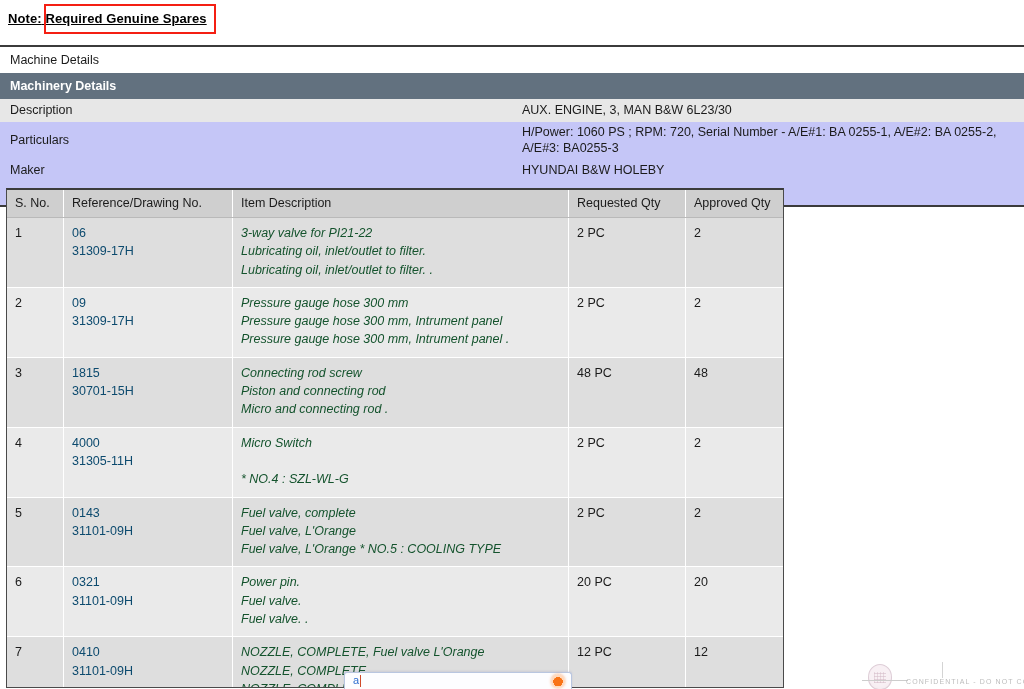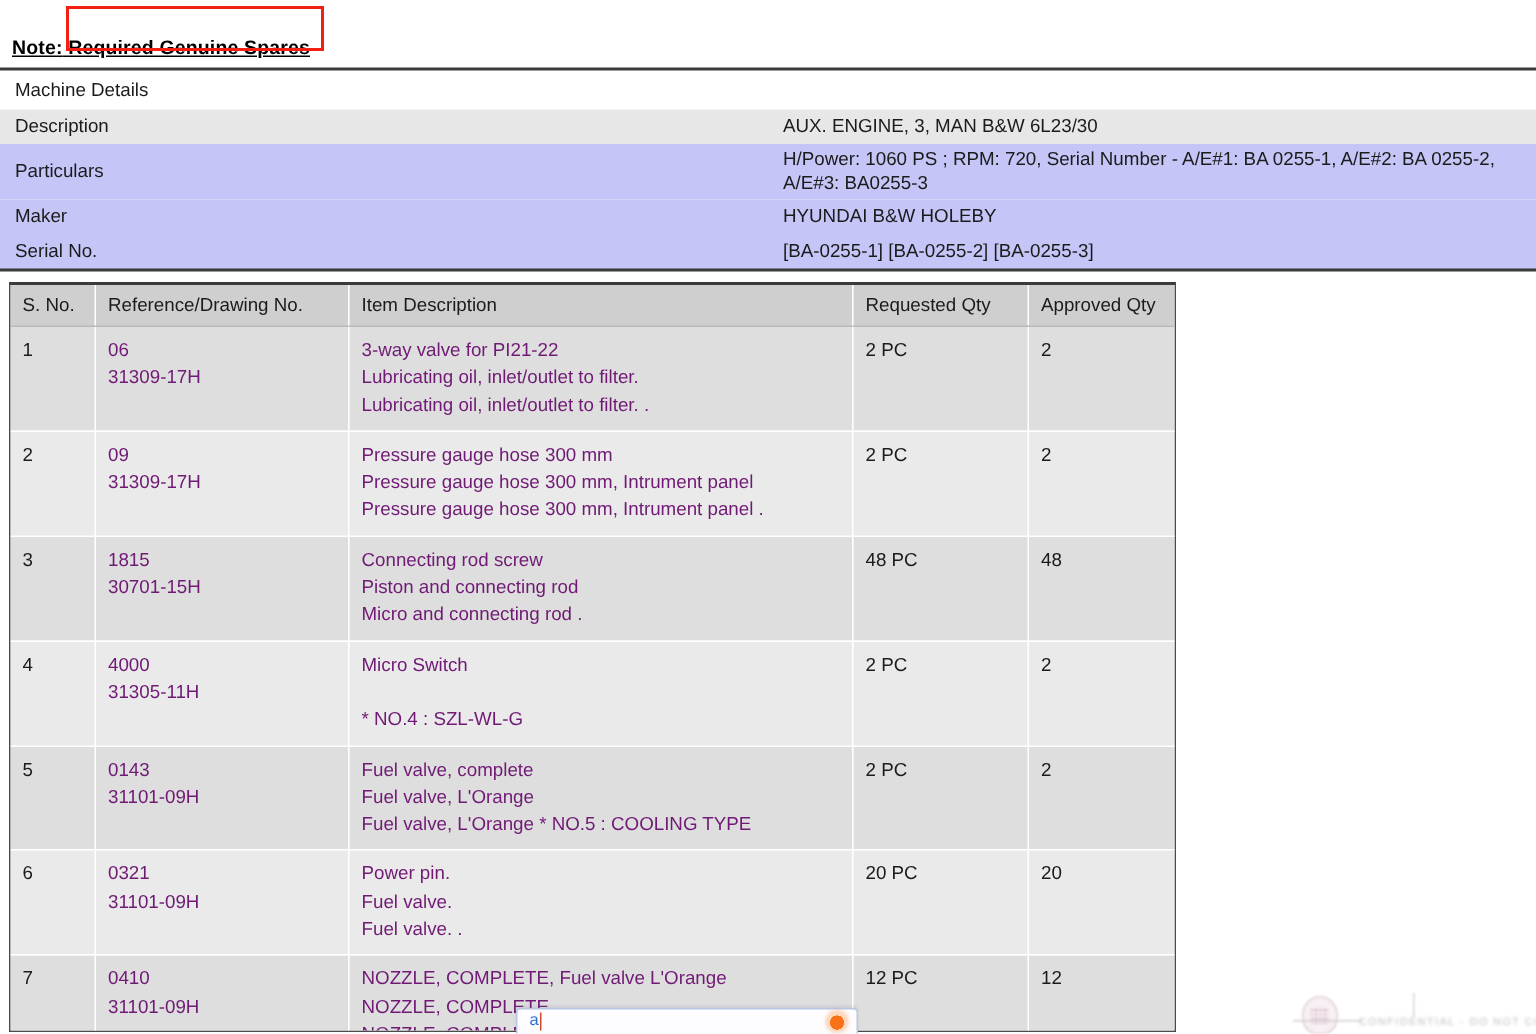--- a/index.html
+++ b/index.html
@@ -21,21 +21,21 @@
   .note-bar {
     position: absolute;
     left: 0;
     top: 0;
     width: 1024px;
     height: 42px;
   }
   .note-text {
     position: absolute;
     left: 8px;
-    top: 24px;
+    top: 11px;
     font-size: 13px;
     font-weight: bold;
     text-decoration: underline;
     color: #000000;
     white-space: nowrap;
     letter-spacing: 0.1px;
   }
   .note-label { color:#000; }
   .note-value { color:#000; }
   .note-redbox {
@@ -126,26 +126,27 @@
   tr.odd td { background: #dedede; }
   tr.even td { background: #eaeaea; }
   .c-sno   { width: 48px; }
   .c-ref   { width: 160px; }
   .c-desc  { width: 327px; }
   .c-req   { width: 108px; }
   .c-app   { width: 100px; }
   .c-ord   { width: 70px; }
   .c-del   { width: 110px; border-right: 0 !important; }
   .desc-line {
-    color: #701a75;
+    color: #14532d;
     display: block;
     white-space: nowrap;
     min-height: 18px;
-  }
-  .ref-line { display: block; white-space: nowrap; color:#701a75; }
+    font-style: italic;
+  }
+  .ref-line { display: block; white-space: nowrap; color:#0c4a6e; }
 
   
   .search-overlay {
     position: absolute;
     left: 344px;
     top: 672px;
     width: 228px;
     height: 18px;
     background: #fdfdff;
     border: 1px solid #b9c6e0;
@@ -244,20 +245,23 @@
     <span class="note-label">Note:</span>
     <span class="note-value">Required Genuine Spares</span>
   </div>
   <div class="note-redbox"></div>
 </div>
 
 <table class="machine-table">
   <tbody>
     <tr class="m-title-row">
       <td colspan="2">Machine Details</td>
+    </tr>
+    <tr class="m-head-row">
+      <td colspan="2">Machinery Details</td>
     </tr>
     <tr class="m-desc-row">
       <td class="m-key">Description</td>
       <td>AUX. ENGINE, 3, MAN B&amp;W 6L23/30</td>
     </tr>
     <tr class="m-blue-row">
       <td class="m-key">Particulars</td>
       <td>H/Power: 1060 PS ; RPM: 720, Serial Number - A/E#1: BA 0255-1, A/E#2: BA 0255-2, A/E#3: BA0255-3</td>
     </tr>
     <tr class="m-blue-row">

